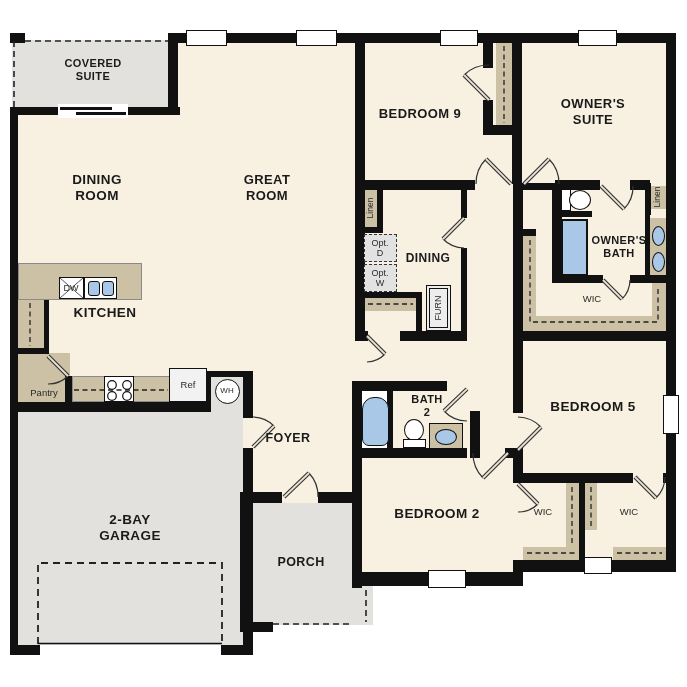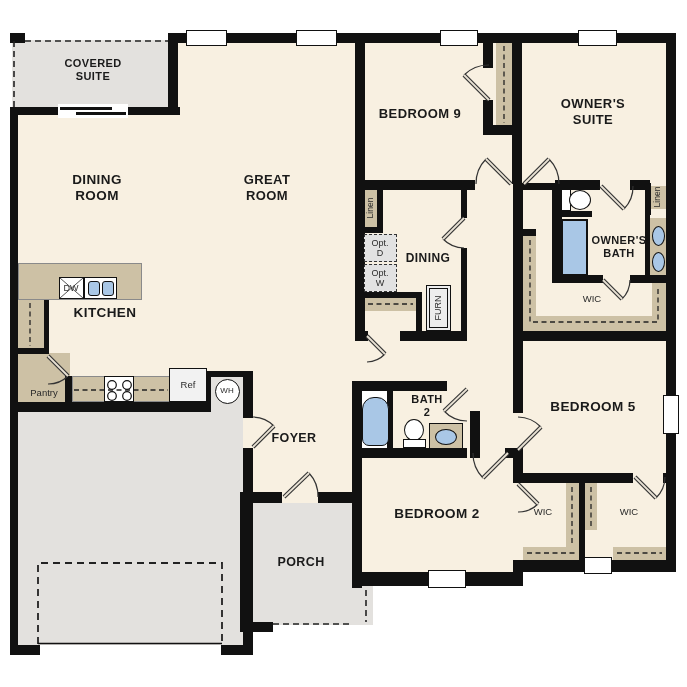--- a/index.html
+++ b/index.html
@@ -248,21 +248,25 @@
   </div>
   <div class="lbl z7" style="left:97px;top:188px;font-size:13.5px;">
     <div>DINING</div>
     <div>ROOM</div>
   </div>
   <div class="lbl z7" style="left:267px;top:188px;font-size:13px;">
     <div>GREAT</div>
     <div>ROOM</div>
   </div>
   <div class="lbl z7" style="left:105px;top:313px;font-size:13.5px;">KITCHEN</div>
-  <div class="lbl z7" style="left:294px;top:438px;font-size:12.5px;">FOYER</div>
+  <div class="lbl z7" style="left:130px;top:528px;font-size:13.5px;">
+    <div>2-BAY</div>
+    <div>GARAGE</div>
+  </div>
+  <div class="lbl z7" style="left:288px;top:438px;font-size:12.5px;">FOYER</div>
   <div class="lbl z7" style="left:301px;top:562px;font-size:12.5px;">PORCH</div>
   <div class="lbl z7" style="left:437px;top:514px;font-size:13.5px;">BEDROOM 2</div>
   <div class="lbl z7" style="left:593px;top:407px;font-size:13.5px;">BEDROOM 5</div>
   <div class="lbl z7" style="left:420px;top:114px;font-size:13px;">BEDROOM 9</div>
   <div class="lbl z7" style="left:593px;top:112px;font-size:13px;">
     <div>OWNER'S</div>
     <div>SUITE</div>
   </div>
   <div class="lbl z7" style="left:619px;top:247px;font-size:11px;">
     <div>OWNER'S</div>

